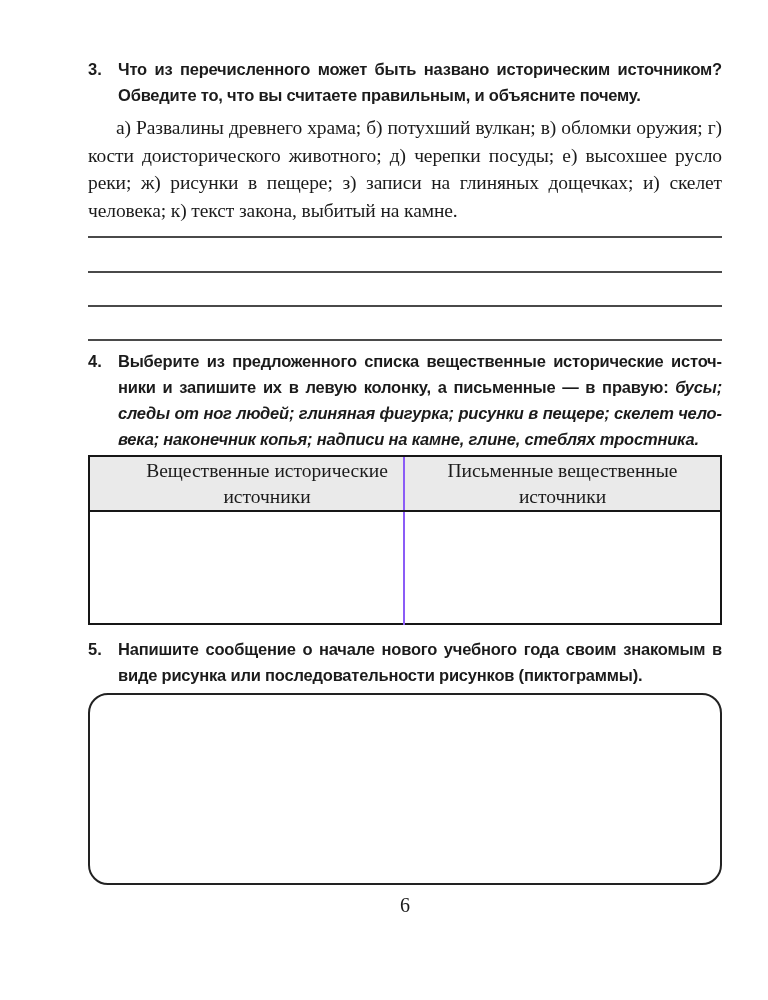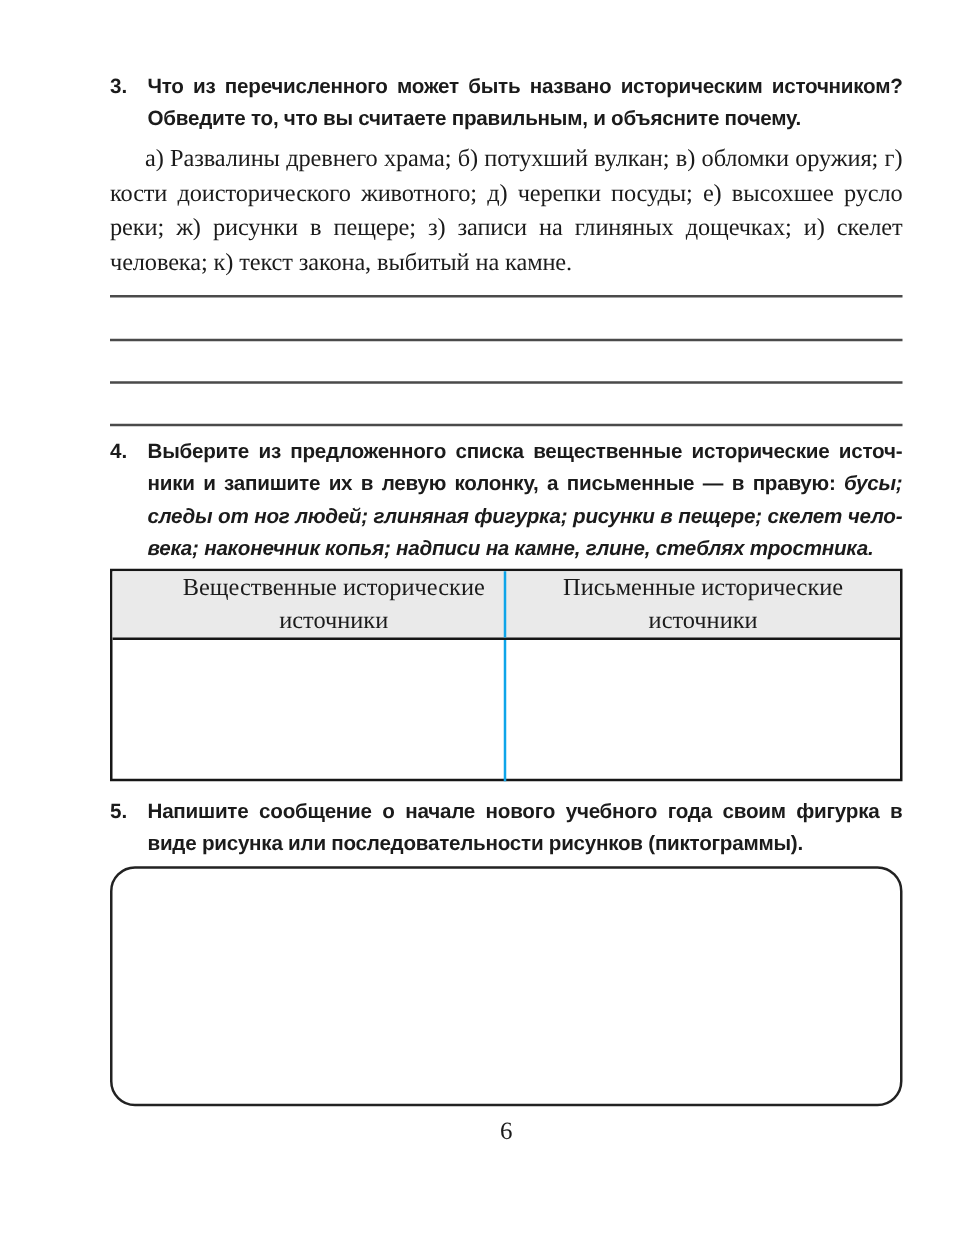--- a/index.html
+++ b/index.html
@@ -26,21 +26,21 @@
   .answer-line { height:32.3px; border-bottom:2px solid #4a4a4a; }
   .sources-table {
     top:455px; height:170px; box-sizing:border-box;
     border:2px solid #161616;
   }
   .thead { display:flex; background:#eaeaea; border-bottom:2px solid #161616; height:53px; }
   .th {
     width:50%; box-sizing:border-box; text-align:center; padding-top:1px;
     font:400 19.5px/26px "Liberation Serif", serif;
   }
-  .th-divider, .td-divider { border-right:2px solid #0ea5e9;padding-left:41px; }
+  .th-divider, .td-divider { border-right:2px solid #8b5cf6;padding-left:41px; }
   .tbody { display:flex; height:113px; }
   .td { width:50%; box-sizing:border-box; }
   .draw-box {
     top:693px; height:192px; box-sizing:border-box;
     border:2px solid #222222; border-radius:20px; background:#ffffff;
   }
   .page-number {
     top:892px; text-align:center;
     font:400 20px/26px "Liberation Serif", serif;
   }
@@ -65,30 +65,30 @@
     </div>
 
   <section class="abs q" style="top:348px">
     <span class="qnum">4.</span>
     <div class="prompt"><span>Выберите из предложенного списка вещественные исторические источ­ники и запишите их в левую колонку, а письменные — в правую: </span><span class="it">бусы; следы от ног людей; глиняная фигурка; рисунки в пещере; скелет чело­века; наконечник копья; надписи на камне, глине, стеблях тростника.</span></div>
   </section>
 
   <div class="abs sources-table">
     <div class="thead">
       <div class="th th-divider">Вещественные исторические источники</div>
-      <div class="th">Письменные исторические источники</div>
+      <div class="th">Письменные вещественные источники</div>
     </div>
     <div class="tbody">
       <div class="td td-divider"></div>
       <div class="td"></div>
     </div>
   </div>
 
   <section class="abs q" style="top:636px">
     <span class="qnum">5.</span>
-    <div class="prompt"><span>Напишите сообщение о начале нового учебного года своим фигурка в виде рисунка или последовательности рисунков (пиктограммы).</span></div>
+    <div class="prompt"><span>Напишите сообщение о начале нового учебного года своим знакомым в виде рисунка или последовательности рисунков (пиктограммы).</span></div>
   </section>
 
   <div class="abs draw-box"></div>
 
   <div class="abs page-number">6</div>
 
 </div>
 
 </body></html>

